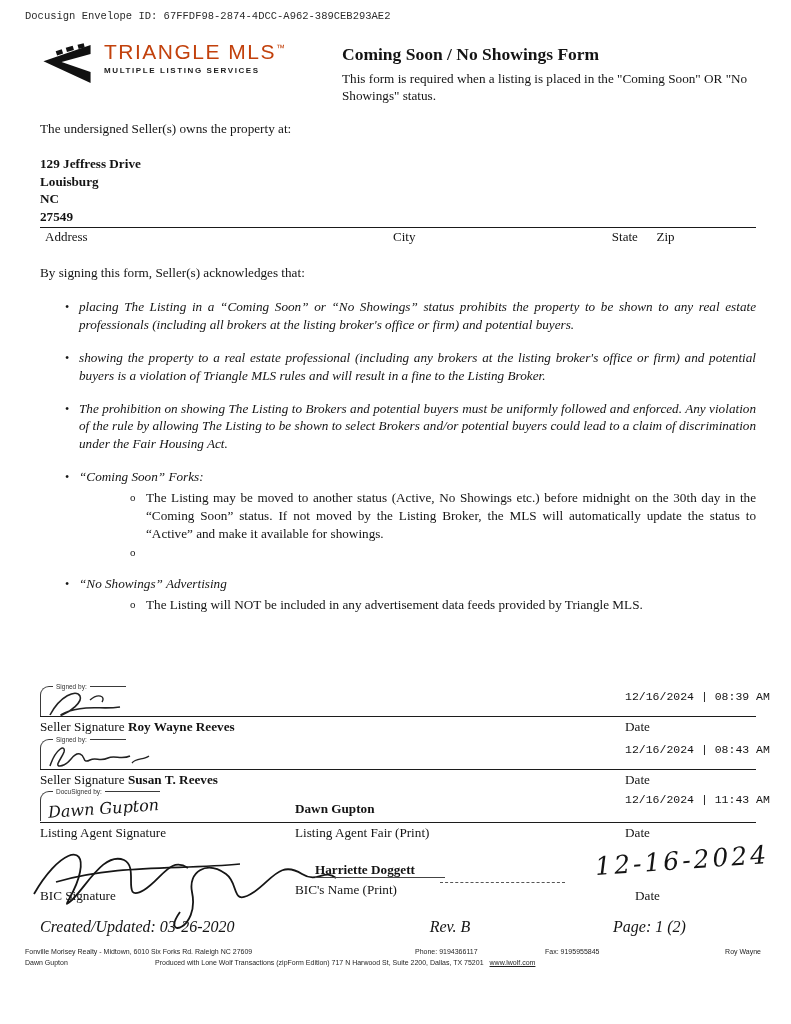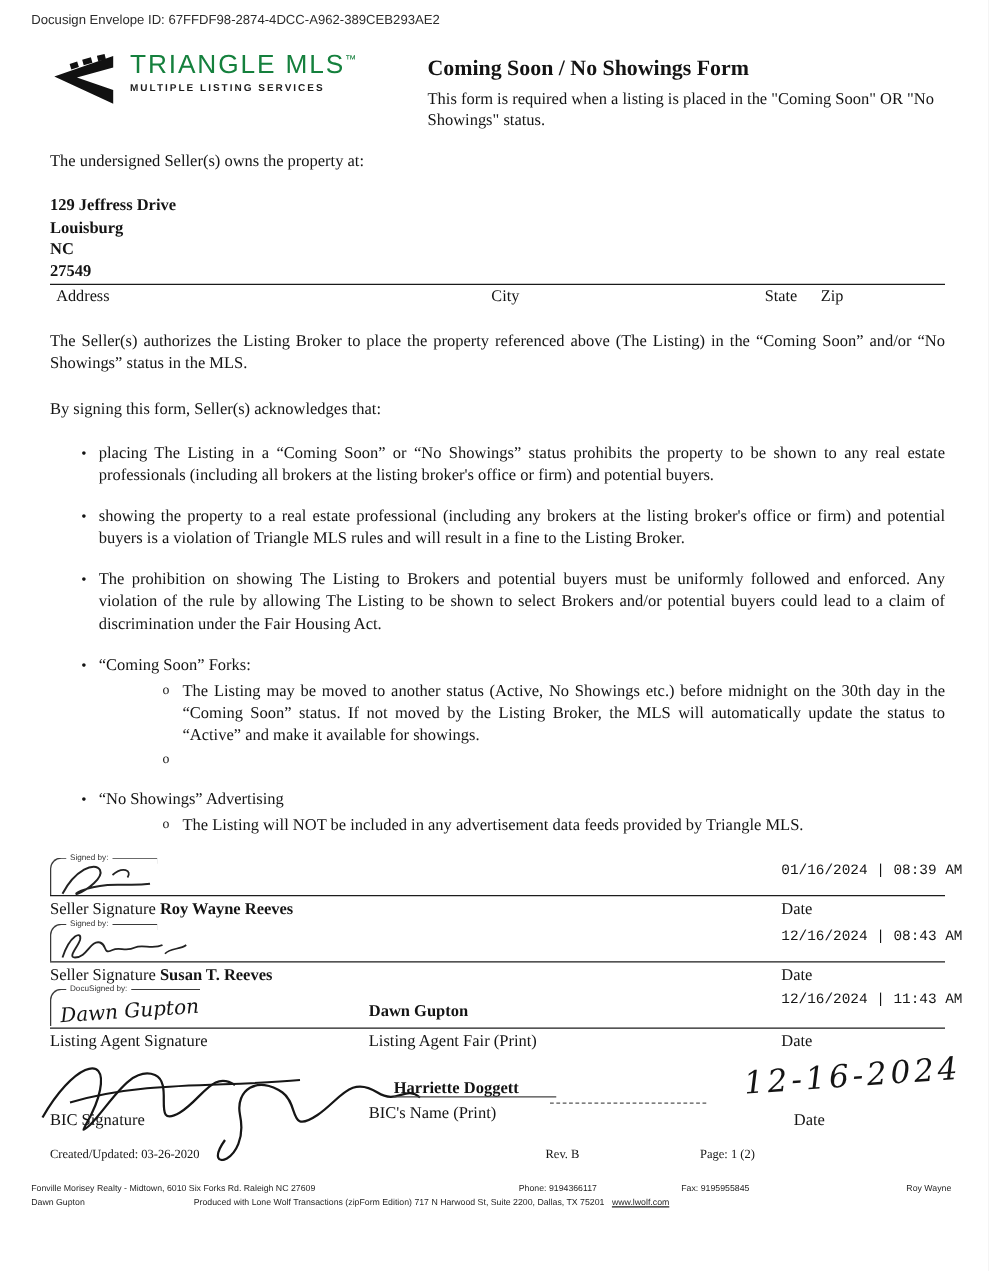--- a/index.html
+++ b/index.html
@@ -4,50 +4,50 @@
 <style>
   * { margin:0; padding:0; box-sizing:border-box; }
   html,body { background:#e8e8e8; }
   .page {
     width:791px; height:1024px; margin:0 auto; background:#ffffff;
     position:relative; overflow:hidden; color:#141414;
     font-family:"Liberation Serif", serif;
   }
   .envelope-id {
     position:absolute; top:10px; left:25px;
-    font-family:Liberation Sans, sans-serif; font-size:10.5px; color:#2b2b2b;
+    font-family:Liberation Mono, monospace; font-size:10.5px; color:#2b2b2b;
   }
   
   .header { position:absolute; top:40px; left:38px; right:36px; display:flex; }
   .logo-block { display:flex; align-items:flex-start; width:300px; }
   .logo-arrow { width:58px; height:46px; margin-right:8px; }
   .logo-text .brand {
     font-family:"Liberation Sans", sans-serif; font-size:21px; font-weight:400;
-    letter-spacing:1.5px; color:#15803d;
+    letter-spacing:1.5px; color:#c2410c;
   }
   .logo-text .brand sup { font-size:9px; }
   .logo-text .tagline {
     font-family:"Liberation Sans", sans-serif; font-size:8px; font-weight:bold;
     letter-spacing:1.6px; color:#1c1c1c; margin-top:2px;
   }
   .title-block { position:absolute; left:304px; top:4px; width:416px; }
   .doc-title { font-size:17.5px; font-weight:bold; }
   .doc-subtitle { font-size:13.2px; margin-top:5px; line-height:1.32; }
   
   .body { position:absolute; top:120px; left:40px; width:716px; font-size:13.2px; line-height:1.35; }
   .intro { margin-bottom:17px; }
   .addr-row { display:flex; border-bottom:1.6px solid #1a1a1a; font-weight:bold; padding-bottom:1px;flex-direction:column; }
   .addr-labels { display:flex; font-size:13px; margin-bottom:18px; padding-left:5px; }
   .col-address { width:350px; } .col-city { width:220px; } .col-state { width:45px; } .col-zip { width:100px; }
   .para { text-align:justify; margin-bottom:19px; }
   .ack { margin-bottom:17px; }
   .bullet-item { display:flex; margin-bottom:15px; }
   .bullet-item.tight { margin-bottom:3px; }
   .dot { width:14px; margin-left:25px; flex:none; font-size:12px; padding-top:1px; }
-  .btext { flex:1; text-align:justify; }
+  .btext { flex:1; text-align:justify;font-style:italic; }
   .sub-item { display:flex; margin-bottom:2px; }
   .odot { width:16px; margin-left:90px; flex:none; font-size:11px; padding-top:1px; }
   .stext { flex:1; text-align:justify; }
   
   .sig-section { position:absolute; left:40px; top:686px; width:716px; font-size:13.2px; }
   .sig-row { position:relative; }
   .sig-row.h1 { height:53px; } .sig-row.h2 { height:52px; } .sig-row.h3 { height:53px; } .sig-row.h4 { height:80px; }
   .sig-line { position:absolute; left:0; right:0; border-top:1.4px solid #1c1c1c; }
   .ds-box { position:absolute; left:0; top:0; border-left:1.4px solid #3a3a3a; border-top:1.4px solid #3a3a3a; border-top-left-radius:9px; width:86px; height:30px; }
   .ds-label { position:absolute; top:-4px; left:12px; background:#fff; padding:0 3px; font-family:"Liberation Sans", sans-serif; font-size:6.5px; color:#333; white-space:nowrap; }
@@ -56,24 +56,24 @@
   .role-label { position:absolute; left:0; }
   .bold { font-weight:bold; }
   .date-label { position:absolute; left:585px; }
   .script-sig { font-style:italic; font-family:"DejaVu Serif", serif; font-size:16px; transform:rotate(-4deg); position:absolute; left:8px; top:8px; white-space:nowrap; }
   .print-name { position:absolute; left:255px; font-weight:bold; }
   .print-label { position:absolute; left:255px; }
   .hand-date { position:absolute; left:555px; top:2px; font-style:italic; font-family:"DejaVu Serif", serif; font-size:25px; letter-spacing:3px; transform:rotate(-4deg); white-space:nowrap; }
   .dotted-fill { position:absolute; left:400px; top:38px; width:125px; border-bottom:1.6px dashed #555; }
   .underlined { border-bottom:1px solid #444; padding-right:30px; }
   
-  .footer-row { position:absolute; left:40px; right:52px; top:918px; font-size:10px; display:flex; }
+  .footer-row { position:absolute; left:40px; right:52px; top:918px; font-size:16px; display:flex;font-style:italic; }
   .footer-row .f-created { width:300px; }
   .footer-row .f-rev { width:220px; text-align:center; }
-  .footer-row .f-page { flex:1; text-align:left; }
+  .footer-row .f-page { flex:1; text-align:center; }
   .fine-print { position:absolute; left:25px; right:20px; top:948px; font-family:"Liberation Sans", sans-serif; font-size:7px; color:#1e1e1e; }
   .fp-line1 { display:flex; }
   .fp-office { width:390px; }
   .fp-phone { width:130px; } .fp-fax { width:120px; }
   .fp-right { flex:1; text-align:right; padding-right:10px; }
   .fp-line2 { display:flex; margin-top:4px; }
   .fp-agent { width:130px; }
   .fp-produced { }
   .fp-link { margin-left:6px; text-decoration:underline; }
 </style>
@@ -112,21 +112,20 @@
       <div class="col-state">NC</div>
       <div class="col-zip">27549</div>
     </div>
     <div class="addr-labels">
       <div class="col-address">Address</div>
       <div class="col-city">City</div>
       <div class="col-state">State</div>
       <div class="col-zip">Zip</div>
     </div>
 
-    <div class="para">The Seller(s) authorizes the Listing Broker to place the property referenced above (The Listing) in the “Coming Soon” and/or “No Showings” status in the MLS.</div>
     <div class="ack">By signing this form, Seller(s) acknowledges that:</div>
 
     <div class="bullets">
       <div class="bullet-item">
         <span class="dot">•</span>
         <div class="btext">placing The Listing in a “Coming Soon” or “No Showings” status prohibits the property to be shown to any real estate professionals (including all brokers at the listing broker's office or firm) and potential buyers.</div>
       </div>
       <div class="bullet-item">
         <span class="dot">•</span>
         <div class="btext">showing the property to a real estate professional (including any brokers at the listing broker's office or firm) and potential buyers is a violation of Triangle MLS rules and will result in a fine to the Listing Broker.</div>
@@ -160,21 +159,21 @@
   <div class="sig-section">
 
     <div class="sig-row h1">
       <div class="ds-box">
         <span class="ds-label">Signed by:</span>
       </div>
       <svg class="scribble" style="left:6px; top:2px;" width="120" height="32" viewBox="0 0 120 32">
         <path d="M4,27 C14,8 30,1 34,8 C37,14 24,24 16,27 C12,28 20,22 40,20 C52,19 60,21 74,19" fill="none" stroke="#222" stroke-width="1.6"></path>
         <path d="M44,12 C52,5 60,8 56,14" fill="none" stroke="#222" stroke-width="1.4"></path>
       </svg>
-      <div class="sig-datetime">01/16/2024 | 08:39 AM</div>
+      <div class="sig-datetime">12/16/2024 | 08:39 AM</div>
       <div class="sig-line" style="top:30px;"></div>
       <div class="role-label" style="top:33px;">
         <span>Seller Signature</span>
         <span class="bold">Roy Wayne Reeves</span>
       </div>
       <div class="date-label" style="top:33px;">Date</div>
     </div>
 
     <div class="sig-row h2">
       <div class="ds-box">

